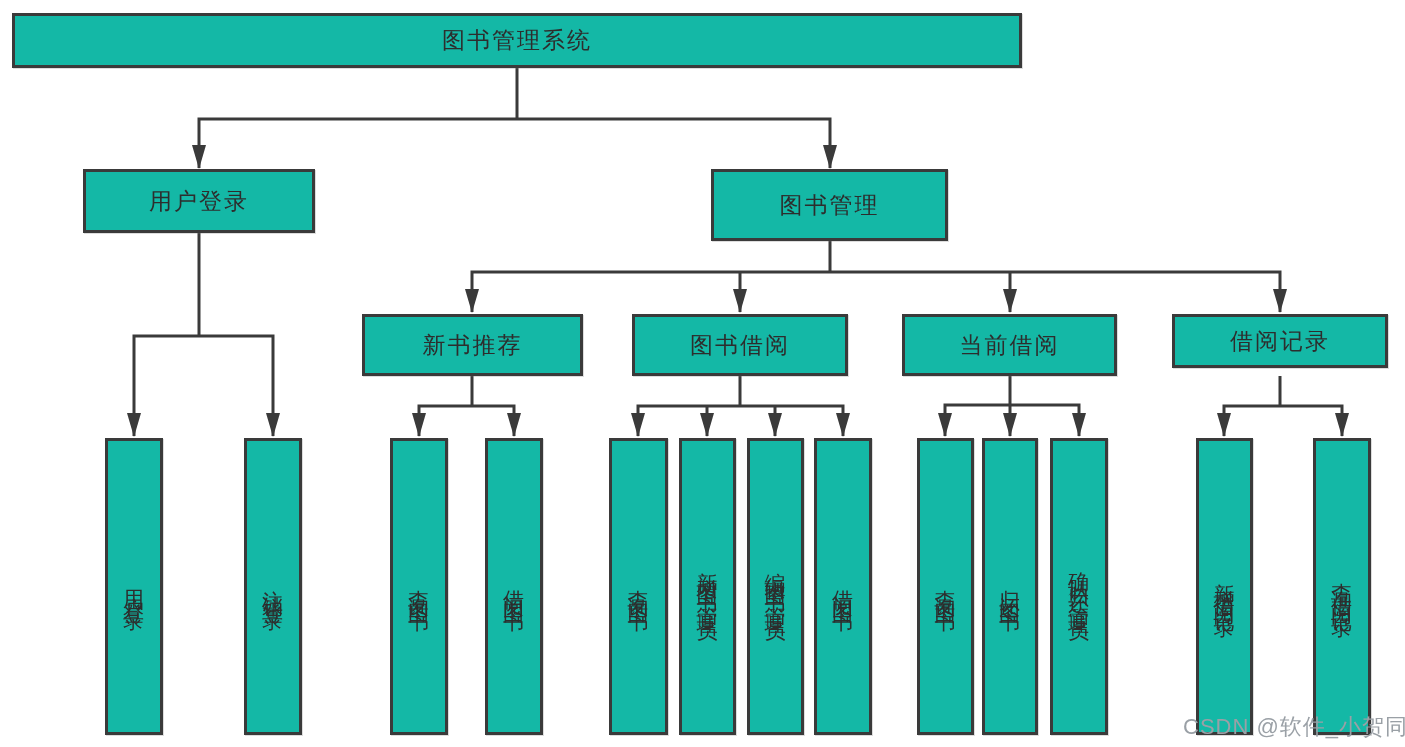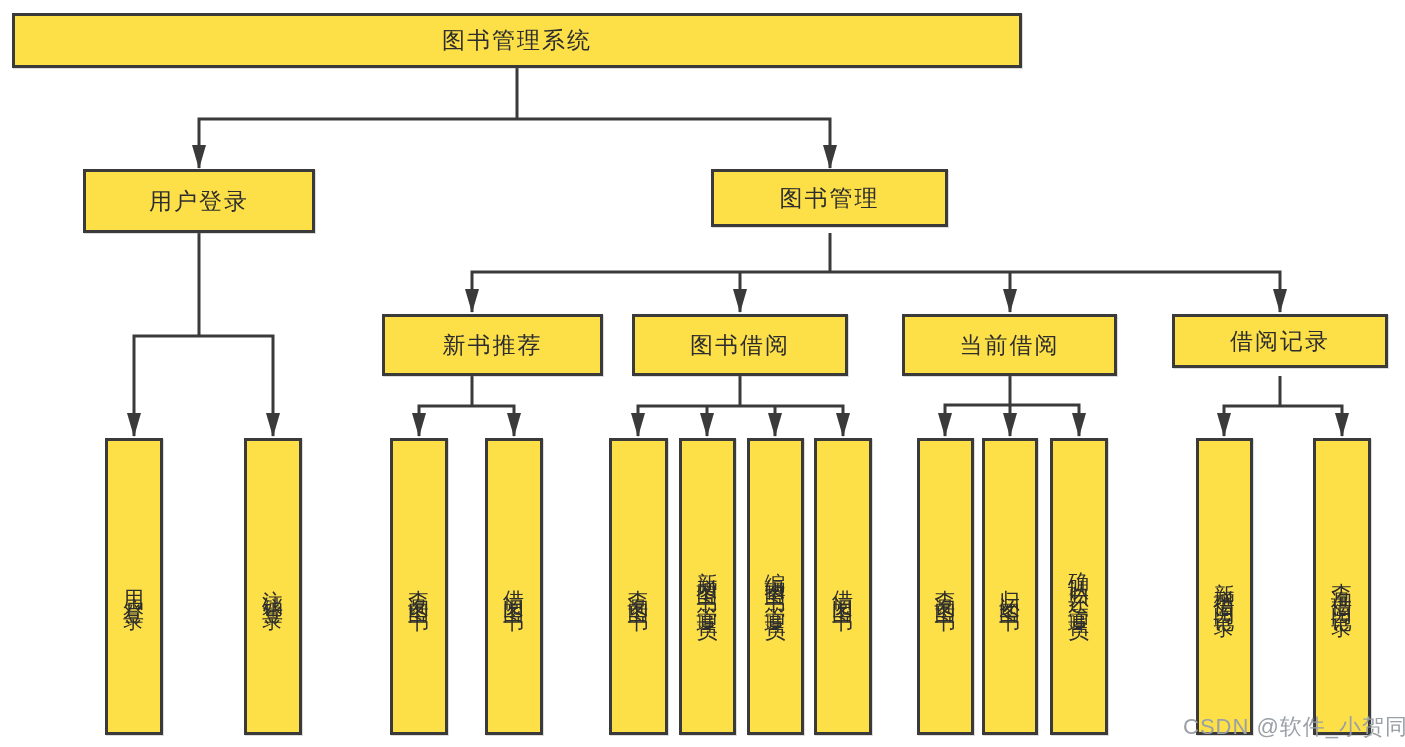--- a/index.html
+++ b/index.html
@@ -9,21 +9,21 @@
     background:var(--bg,#ffffff);
     font-family:"Liberation Sans","DejaVu Sans",sans-serif;
     overflow:hidden;
   }
   #connectors{
     position:absolute;left:0;top:0;width:1405px;height:747px;
     pointer-events:none;
   }
   .box{
     position:absolute;
-    background:#fde047;
+    background:#14b8a6;
     border:3px solid var(--border,#3a3a3a);
     box-sizing:border-box;
     display:flex;align-items:center;justify-content:center;
     box-shadow:1px 1px 0 rgba(120,120,120,0.25);
   }
   .hlabel{
     font-size:23px;
     letter-spacing:2px;
     color:var(--text,#2d2d2d);
     white-space:nowrap;
@@ -83,25 +83,25 @@
     </g>
   </svg>
 
   <div class="box" style="left:12px;top:13px;width:1010px;height:55px;">
     <span class="hlabel">图书管理系统</span>
   </div>
 
   <div class="box" style="left:83px;top:169px;width:232px;height:64px;">
     <span class="hlabel">用户登录</span>
   </div>
-  <div class="box" style="left:711px;top:169px;width:237px;height:58px;">
+  <div class="box" style="left:711px;top:169px;width:237px;height:72px;">
     <span class="hlabel">图书管理</span>
   </div>
 
-  <div class="box" style="left:362px;top:314px;width:221px;height:62px;margin-left:20px;">
+  <div class="box" style="left:362px;top:314px;width:221px;height:62px;">
     <span class="hlabel">新书推荐</span>
   </div>
   <div class="box" style="left:632px;top:314px;width:216px;height:62px;">
     <span class="hlabel">图书借阅</span>
   </div>
   <div class="box" style="left:902px;top:314px;width:215px;height:62px;text-align:right;">
     <span class="hlabel">当前借阅</span>
   </div>
   <div class="box" style="left:1172px;top:314px;width:216px;height:54px;">
     <span class="hlabel">借阅记录</span>

